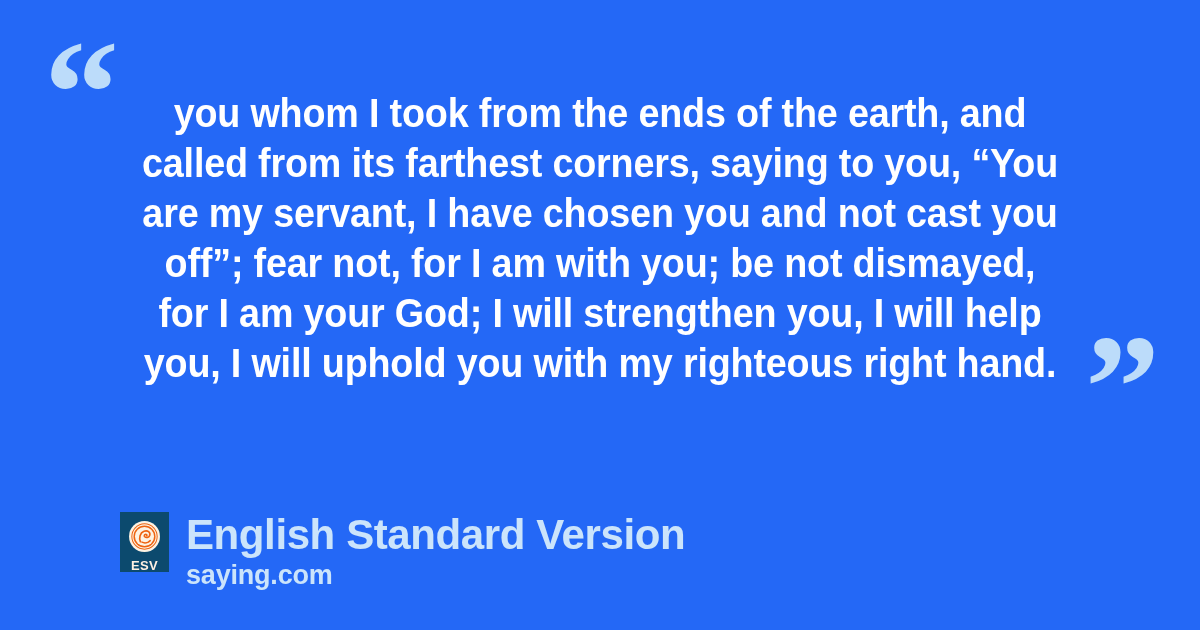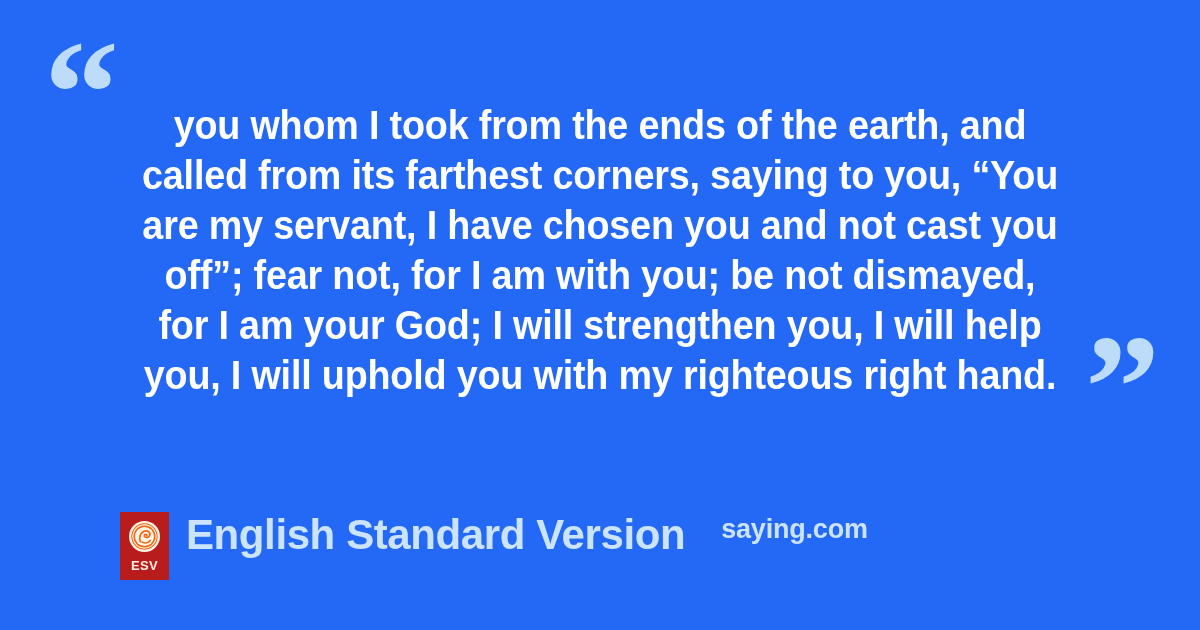--- a/index.html
+++ b/index.html
@@ -44,21 +44,20 @@
     letter-spacing: -2px;
   }
 
   
   #verse-text-block {
     position: absolute;
     left: 100px;
     top: 88px;
     width: 1000px;
     text-align: center;
-    margin-top: 12px;
   }
   .verse-line {
     display: block;
     color: #ffffff;
     font-family: "Liberation Sans Narrow", "Liberation Sans", sans-serif;
     font-weight: 700;
     font-size: 41px;
     line-height: 50px;
     letter-spacing: -0.2px;
     white-space: nowrap;
@@ -71,22 +70,22 @@
     position: absolute;
     left: 120px;
     top: 512px;
     display: flex;
     flex-direction: row;
     align-items: flex-start;
   }
 
   #esv-logo {
     width: 49px;
-    height: 68px;
-    background: #b91c1c;
+    height: 60px;
+    background: #0c4a6e;
     flex: 0 0 auto;
     position: relative;
     display: flex;
     flex-direction: column;
     align-items: center;
     justify-content: flex-start;
   }
   #esv-seal-icon {
     margin-top: 8px;
     width: 33px;
@@ -99,23 +98,22 @@
     font-family: "Liberation Sans", sans-serif;
     font-weight: 700;
     font-size: 13px;
     letter-spacing: 0.4px;
     line-height: 1;
   }
 
   #attribution-text {
     margin-left: 17px;
     display: flex;
-    flex-direction: row;
+    flex-direction: column;
     justify-content: flex-start;
-    gap: 36px;
   }
   #version-name {
     color: #cbe4fb;
     font-family: "Liberation Sans", sans-serif;
     font-weight: 700;
     font-size: 42px;
     line-height: 46px;
     letter-spacing: -0.4px;
   }
   #site-name {

